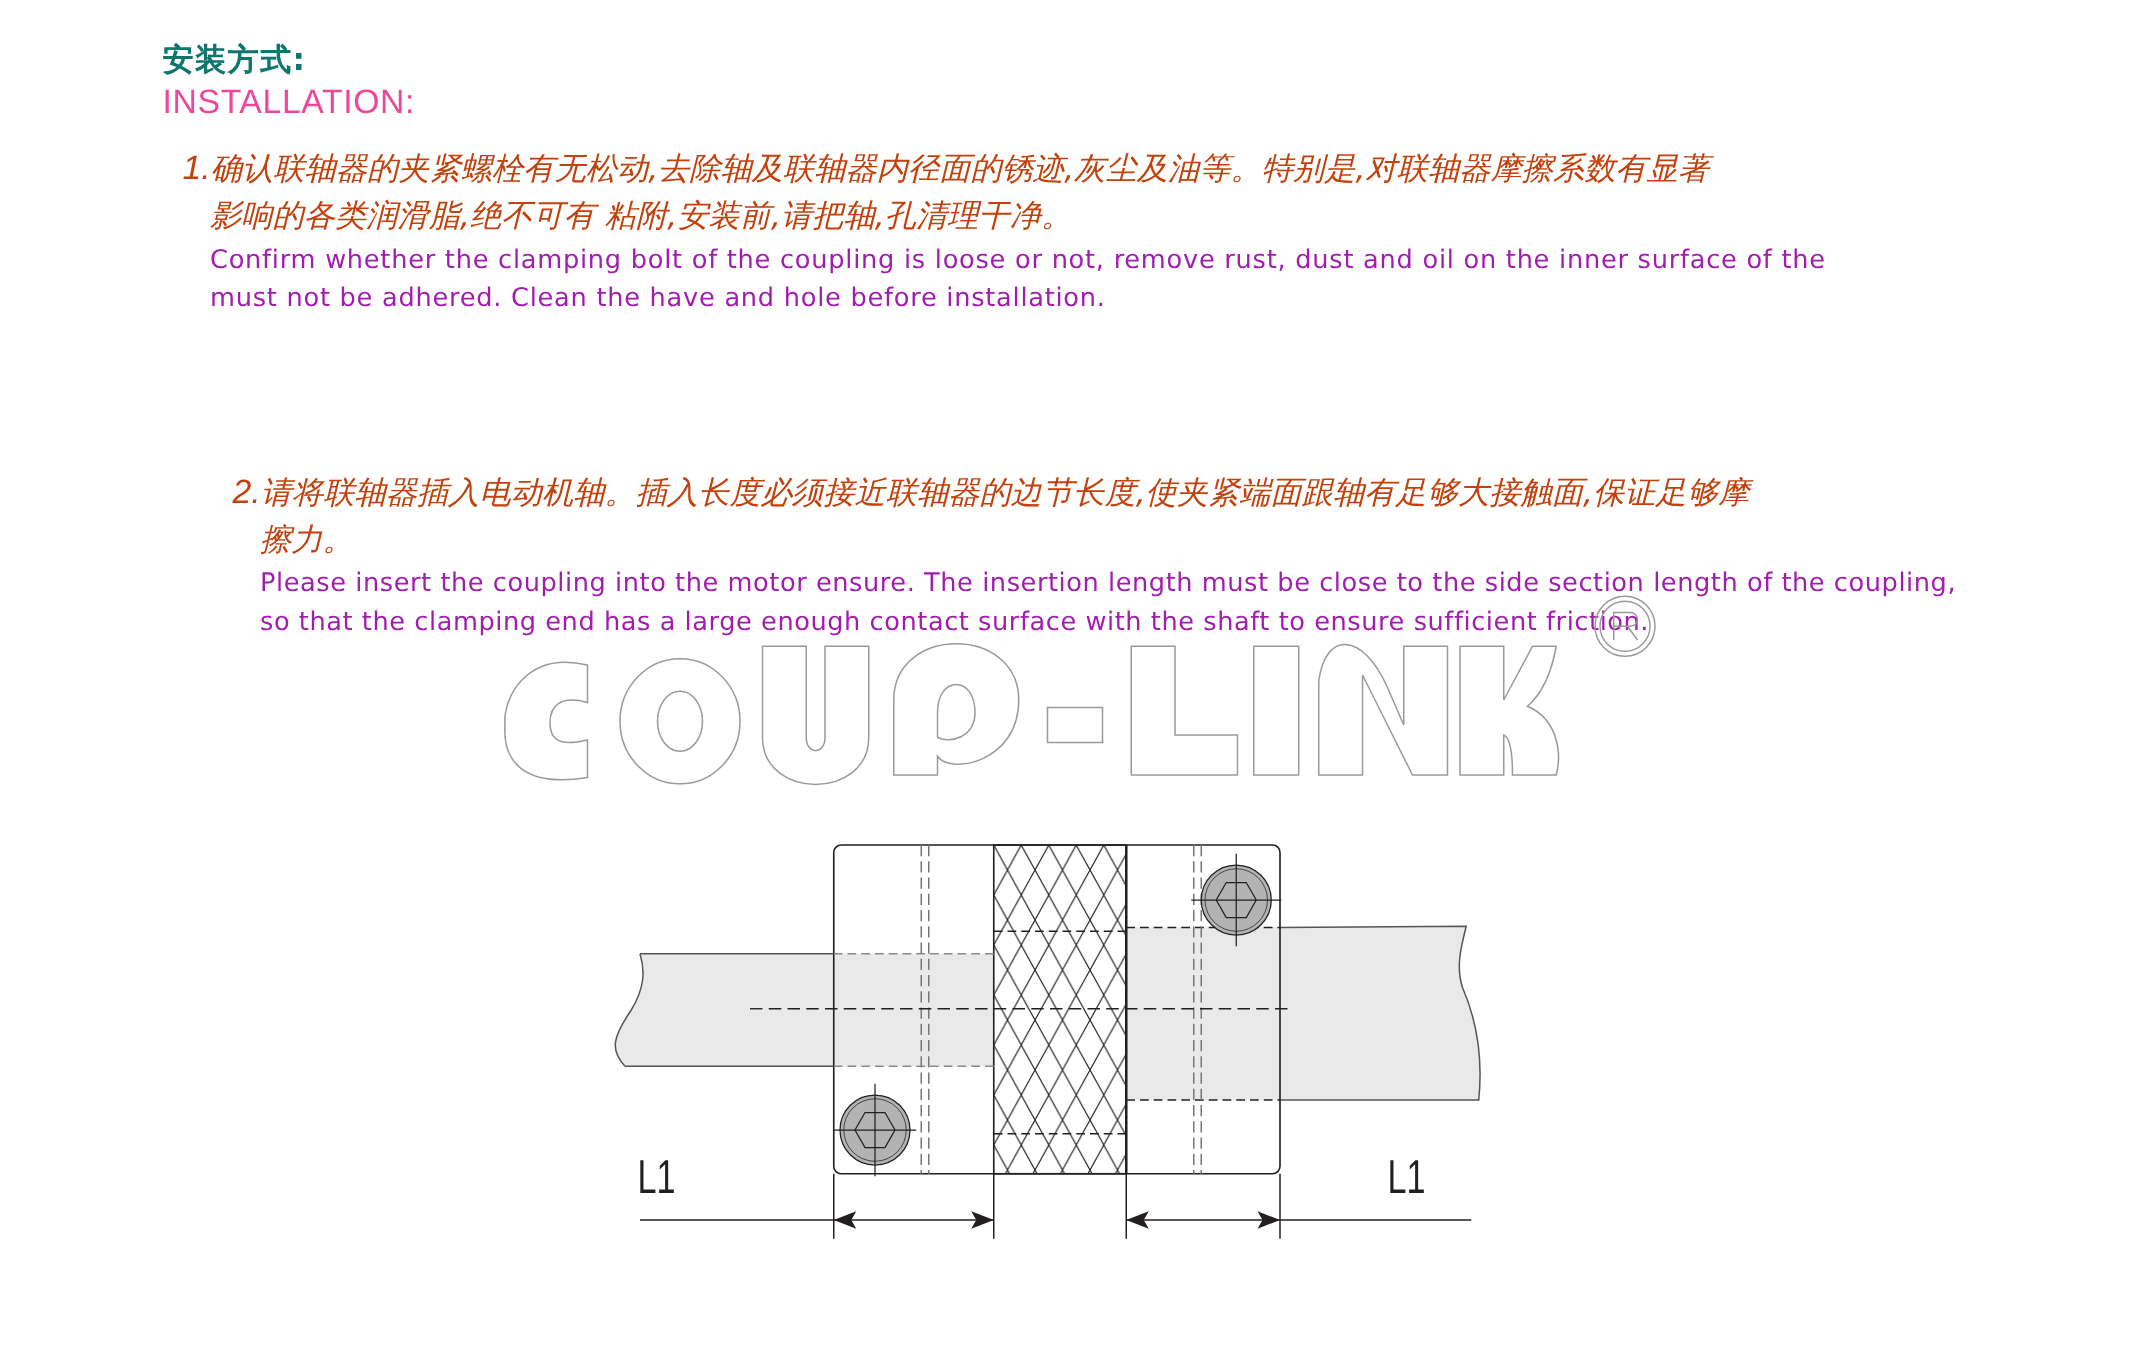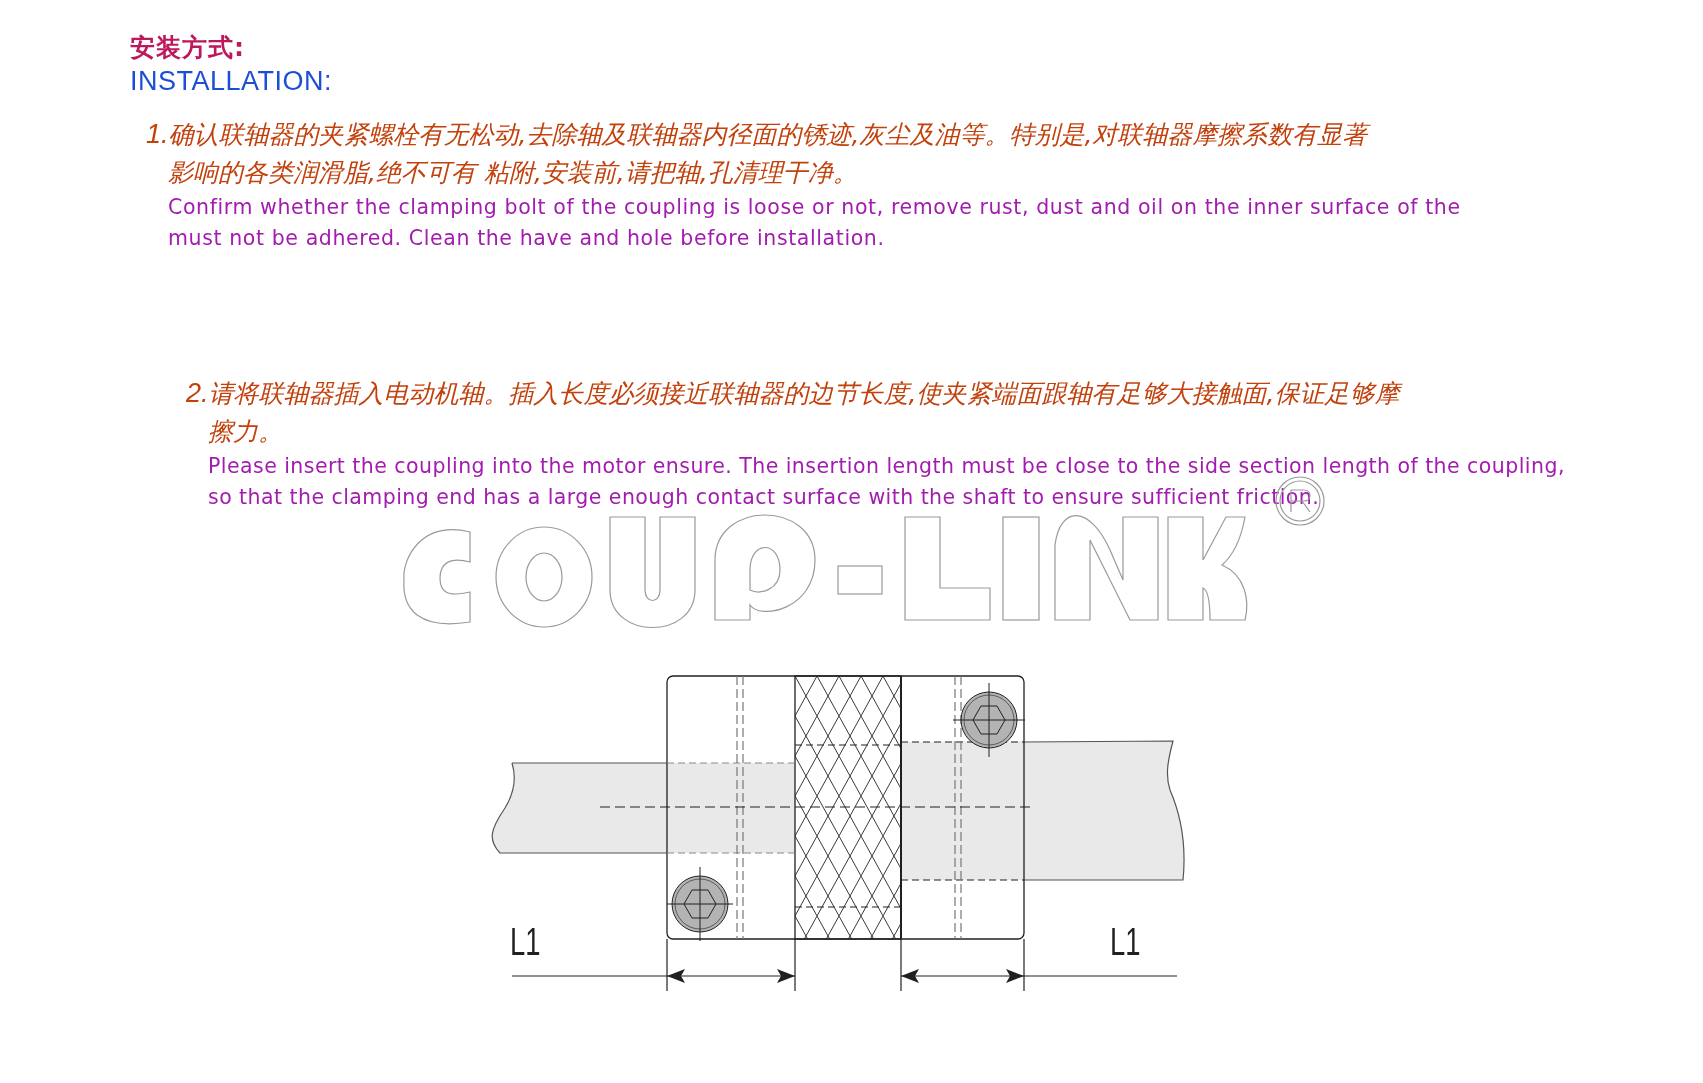--- a/index.html
+++ b/index.html
@@ -1,19 +1,19 @@
 <!DOCTYPE html>
 <html><head>
 <meta charset="utf-8">
 <style>
   html, body { margin:0; padding:0; background:#ffffff; }
   body { width:1703px; height:1083px; position:relative; overflow:hidden; color:#231f20; }
   .abs { position:absolute; }
-  .title-cn { left:130px; top:31px; font-family:"DejaVu Sans", sans-serif; font-weight:bold; font-size:25px; letter-spacing:1px; color:#be185d; }
-  .title-en { left:130px; top:66px; font-family:"Liberation Sans", sans-serif; font-size:27px; letter-spacing:0.5px; color:#1d4ed8; }
+  .title-cn { left:130px; top:31px; font-family:"DejaVu Sans", sans-serif; font-weight:bold; font-size:25px; letter-spacing:1px; color:#0f766e; }
+  .title-en { left:130px; top:66px; font-family:"Liberation Sans", sans-serif; font-size:27px; letter-spacing:0.5px; color:#ec4899; }
   .step { position:absolute; left:146px; width:1440px; }
   .step .cn { font-family:"DejaVu Sans", sans-serif; font-size:25px; line-height:38px; color:#c2410c; white-space:pre;font-style:italic; }
   .step .cn .num { font-family:"Liberation Sans", sans-serif; font-size:27px; }
   .step .cn-indent { padding-left:22px; }
   .step .en { padding-left:22px; font-family:"DejaVu Sans", sans-serif; font-size:20.5px; line-height:31px; color:#a21caf; letter-spacing:0.6px; white-space:pre; }
   .step1 { top:115px; }
   .step2 { top:374px;margin-left:40px; }
   .step2 .en { letter-spacing:0.45px; }
   svg { position:absolute; left:0; top:0; }
   .l1-label { font-family:"Liberation Sans", sans-serif; font-size:38px; color:#231f20; transform:scaleX(0.72); transform-origin:left top; }

